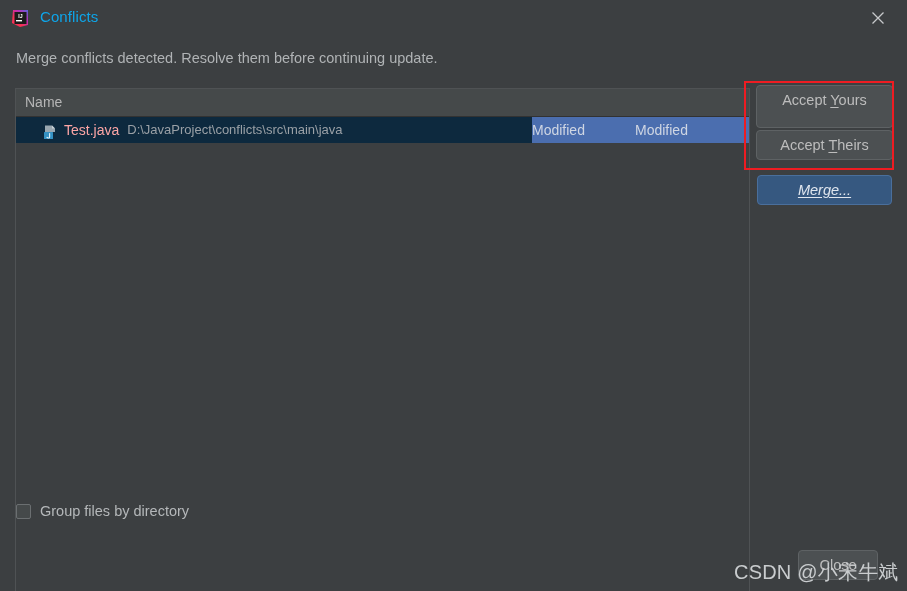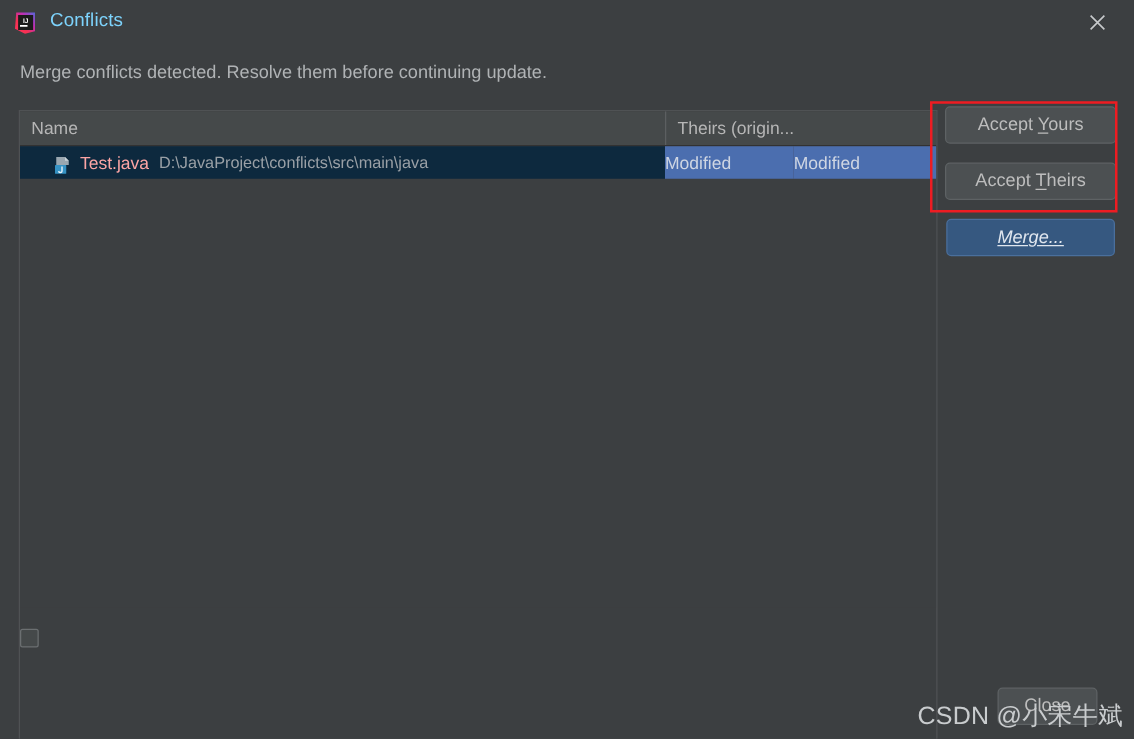--- a/index.html
+++ b/index.html
@@ -28,21 +28,21 @@
   }
   #app-icon {
     position: absolute;
     left: 11px; top: 9px;
     width: 19px; height: 19px;
   }
   #window-title {
     position: absolute;
     left: 40px; top: 8px;
     font-size: 15px;
-    color: #7dd3fc;
+    color: #0ea5e9;
     letter-spacing: 0.1px;
   }
   #close-x {
     position: absolute;
     right: 12px; top: 7px;
     width: 34px; height: 24px;
     cursor: default;
   }
   #close-x svg { display: block; margin: 4px auto 0; }
 
@@ -142,21 +142,21 @@
     background: #4c5052;
     border: 1px solid #5e6264;
     color: #bdbdbd;
   }
   .btn-default {
     background: #365880;
     border: 1px solid #4a6f9c;
     color: #e0e6ee;
     font-style: italic;
   }
-  #btn-accept-yours  { left: 756px; top: 85px;  width: 137px; height: 30px; line-height: 28px; }
+  #btn-accept-yours  { left: 756px; top: 85px;  width: 137px; height: 43px; line-height: 28px; }
   #btn-accept-theirs { left: 756px; top: 130px; width: 137px; height: 30px; line-height: 28px; }
   #btn-merge         { left: 757px; top: 175px; width: 135px; height: 30px; line-height: 28px; }
   #btn-close         { left: 798px; top: 550px; width: 80px;  height: 30px; line-height: 28px;
                        background:#4c5052; border:1px solid #5e6264; color:#bdbdbd; }
   .mn { text-decoration: underline; text-underline-offset: 2px; }
 
   
   #red-annotation {
     position: absolute;
     left: 744px; top: 81px;
@@ -224,21 +224,20 @@
     </svg>
   </span>
 </div>
 
 <div id="message">Merge conflicts detected. Resolve them before continuing update.</div>
 
 <div id="table-panel">
 
   <div id="table-header">
     <div class="th th-name">Name</div>
-    <div class="th th-theirs">Theirs (origin...</div>
   </div>
 
   <div id="table-body">
     <div class="row">
       <div class="cell cell-name">
         <span class="java-icon">
           <svg width="16" height="16" viewBox="0 0 16 16">
             <path d="M3 1.5 L10 1.5 L13 4.5 L13 8 L3 8 Z" fill="#9aa7b0"></path>
             <path d="M10 1.5 L13 4.5 L10 4.5 Z" fill="#c9d2d8"></path>
             <rect x="2" y="8" width="9" height="7" rx="0.5" fill="#3592c4"></rect>
@@ -259,15 +258,16 @@
 <div class="btn btn-secondary" id="btn-accept-theirs"><span>Accept </span><span class="mn">T</span><span>heirs</span></div>
 
 <div class="btn btn-default" id="btn-merge"><span class="mn">Merge...</span></div>
 
 <div class="btn" id="btn-close"><span>Close</span></div>
 
 <div id="red-annotation"></div>
 
 <div id="group-files">
   <span class="cbox"></span>
+  <span id="group-files-label">Group files by directory</span>
 </div>
 
 <div id="watermark">CSDN @小宋牛斌</div>
 
 </body></html>

